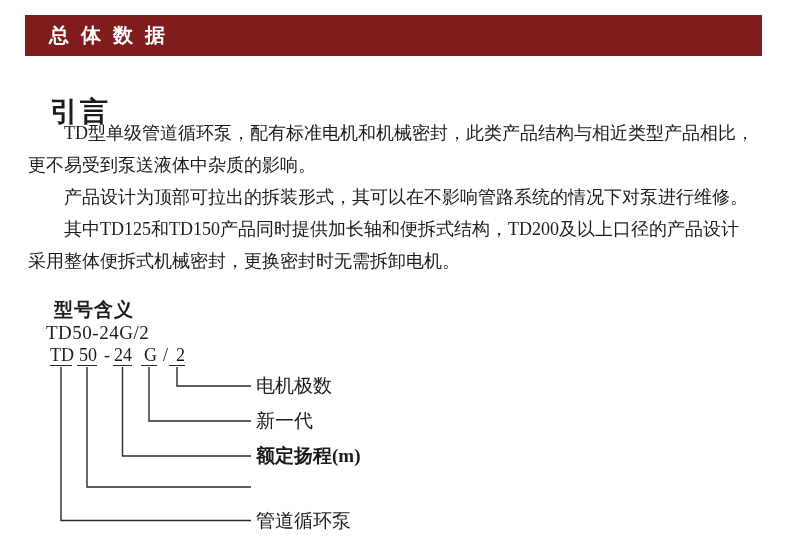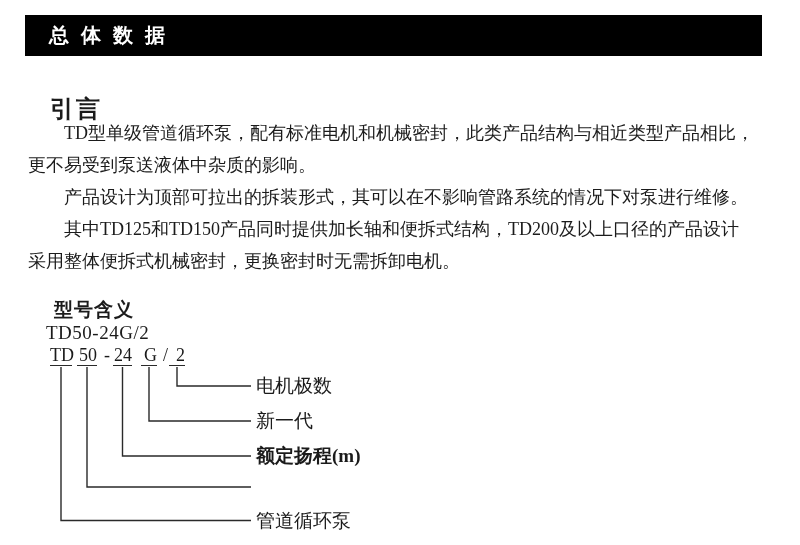--- a/index.html
+++ b/index.html
@@ -8,38 +8,38 @@
     width:800px;height:545px;
     background:#ffffff;
     overflow:hidden;
     font-family:"Liberation Serif","DejaVu Serif",serif;
     color:#1b1b1b;
   }
   
   .header-bar{
     position:absolute;left:25px;top:15px;
     width:737px;height:41px;
-    background:#000000;
+    background:#7f1d1d;
   }
   .header-bar .title{
     display:block;
     padding-left:24px;
     line-height:41px;
     font-family:"Liberation Sans","DejaVu Sans",sans-serif;
     font-weight:bold;
     font-size:20px;
     letter-spacing:12px;
     color:#ffffff;
     white-space:nowrap;
   }
   
   .intro-heading{
     position:absolute;left:50px;top:93px;
     font-family:"Liberation Sans","DejaVu Sans",sans-serif;
-    font-weight:bold;font-size:24px;letter-spacing:2px;
+    font-weight:bold;font-size:28px;letter-spacing:2px;
   }
   .intro-body{
     position:absolute;left:28px;top:117px;width:760px;
     font-size:18px;line-height:32px;
   }
   .intro-body .line{white-space:nowrap;}
   .intro-body .indent{padding-left:36px;}
   
   .model-heading{
     position:absolute;left:47px;top:297px;

